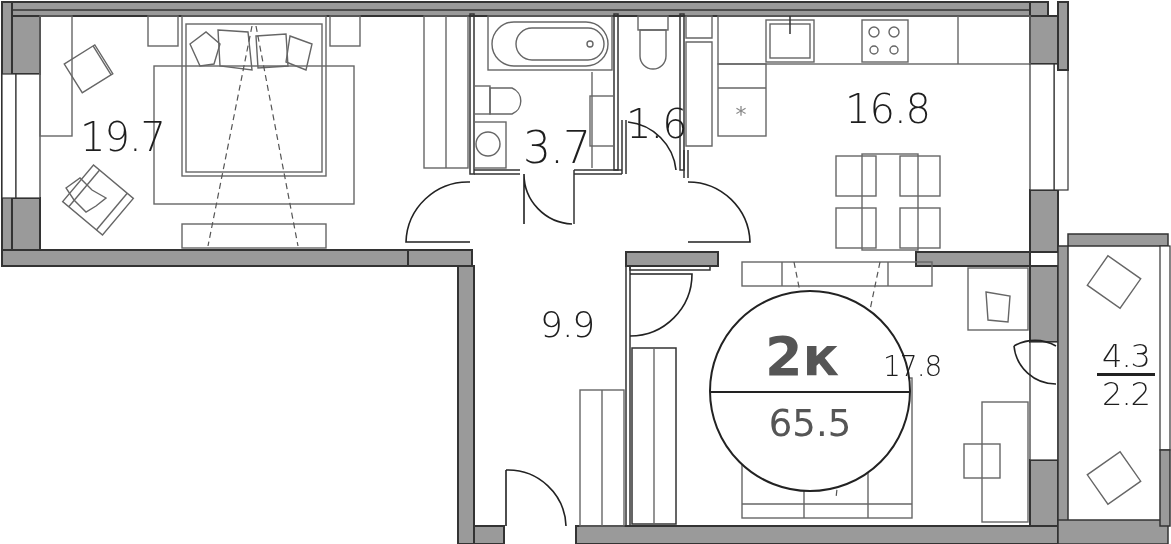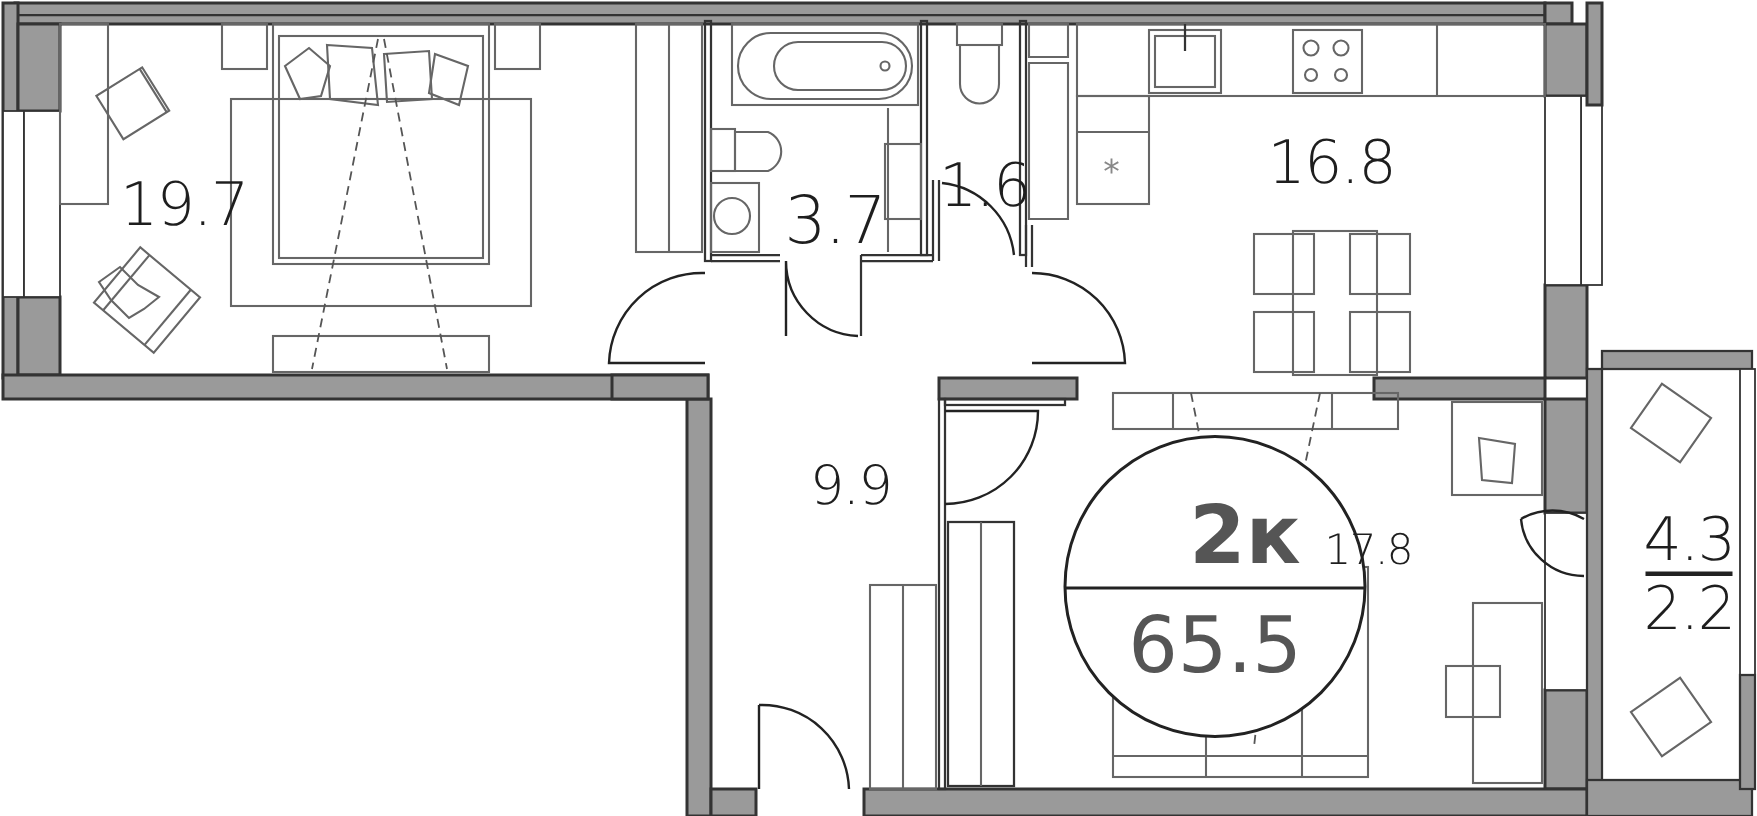--- a/index.html
+++ b/index.html
@@ -7,21 +7,21 @@
   #plan { position: absolute; left: 0; top: 0; width: 1171px; height: 544px; }
   .wall { fill: #9a9a9a; stroke: #333; stroke-width: 2; }
   .wallthin { fill: #9a9a9a; stroke: #333; stroke-width: 1.5; }
   .line { fill: none; stroke: #333; stroke-width: 1.5; }
   .fur { fill: none; stroke: #666; stroke-width: 1.4; }
   .dash { fill: none; stroke: #555; stroke-width: 1.2; stroke-dasharray: 6 4; }
   .door { fill: none; stroke: #222; stroke-width: 1.6; }
   .win { fill: #fff; stroke: #333; stroke-width: 1.2; }
   .label { position: absolute; color: #1e1e1e; font-family: "DejaVu Sans", sans-serif; font-weight: 300; letter-spacing: -1px; line-height: 1; white-space: nowrap; }
   .badge-text { position: absolute; color: #555; font-family: "DejaVu Sans", sans-serif; font-weight: bold; line-height: 1; text-align: center; white-space: nowrap; }
-  .frac { position: absolute; left: 1093px; top: 340px; width: 66px; text-align: center; color: #1e1e1e; font-size: 40px; line-height: 1; font-weight: 300; letter-spacing: -1px; }
+  .frac { position: absolute; left: 1093px; top: 340px; width: 66px; text-align: center; color: #1e1e1e; font-size: 32px; line-height: 1; font-weight: 300; letter-spacing: -1px; }
   .frac .bar { height: 3px; background: #222; margin: 1px 4px 2px 4px; }
 </style>
 </head>
 <body>
 
 <svg id="plan" viewBox="0 0 1171 544" xmlns="http://www.w3.org/2000/svg">
 
   <g>
 
     <rect class="wall" x="10" y="2" width="1020" height="14"></rect>
@@ -204,14 +204,14 @@
 <div class="label" style="left:845px; top:89px; font-size:40px;">16.8</div>
 <div class="label" style="left:540px; top:307px; font-size:36px;">9.9</div>
 <div class="label" style="left:883px; top:353px; font-size:28px;">17.8</div>
 
 <div class="frac">
   <div>4.3</div>
   <div class="bar"></div>
   <div>2.2</div>
 </div>
 
-<div class="badge-text" style="left:750px; top:330px; width:160px; font-size:54px;">2к</div>
-<div class="badge-text" style="left:730px; top:405px; width:160px; font-size:52px; font-weight:normal;">65.5</div>
+<div class="badge-text" style="left:722px; top:330px; width:160px; font-size:54px;">2к</div>
+<div class="badge-text" style="left:730px; top:405px; width:160px; font-size:37px; font-weight:normal;">65.5</div>
 
 </body></html>

